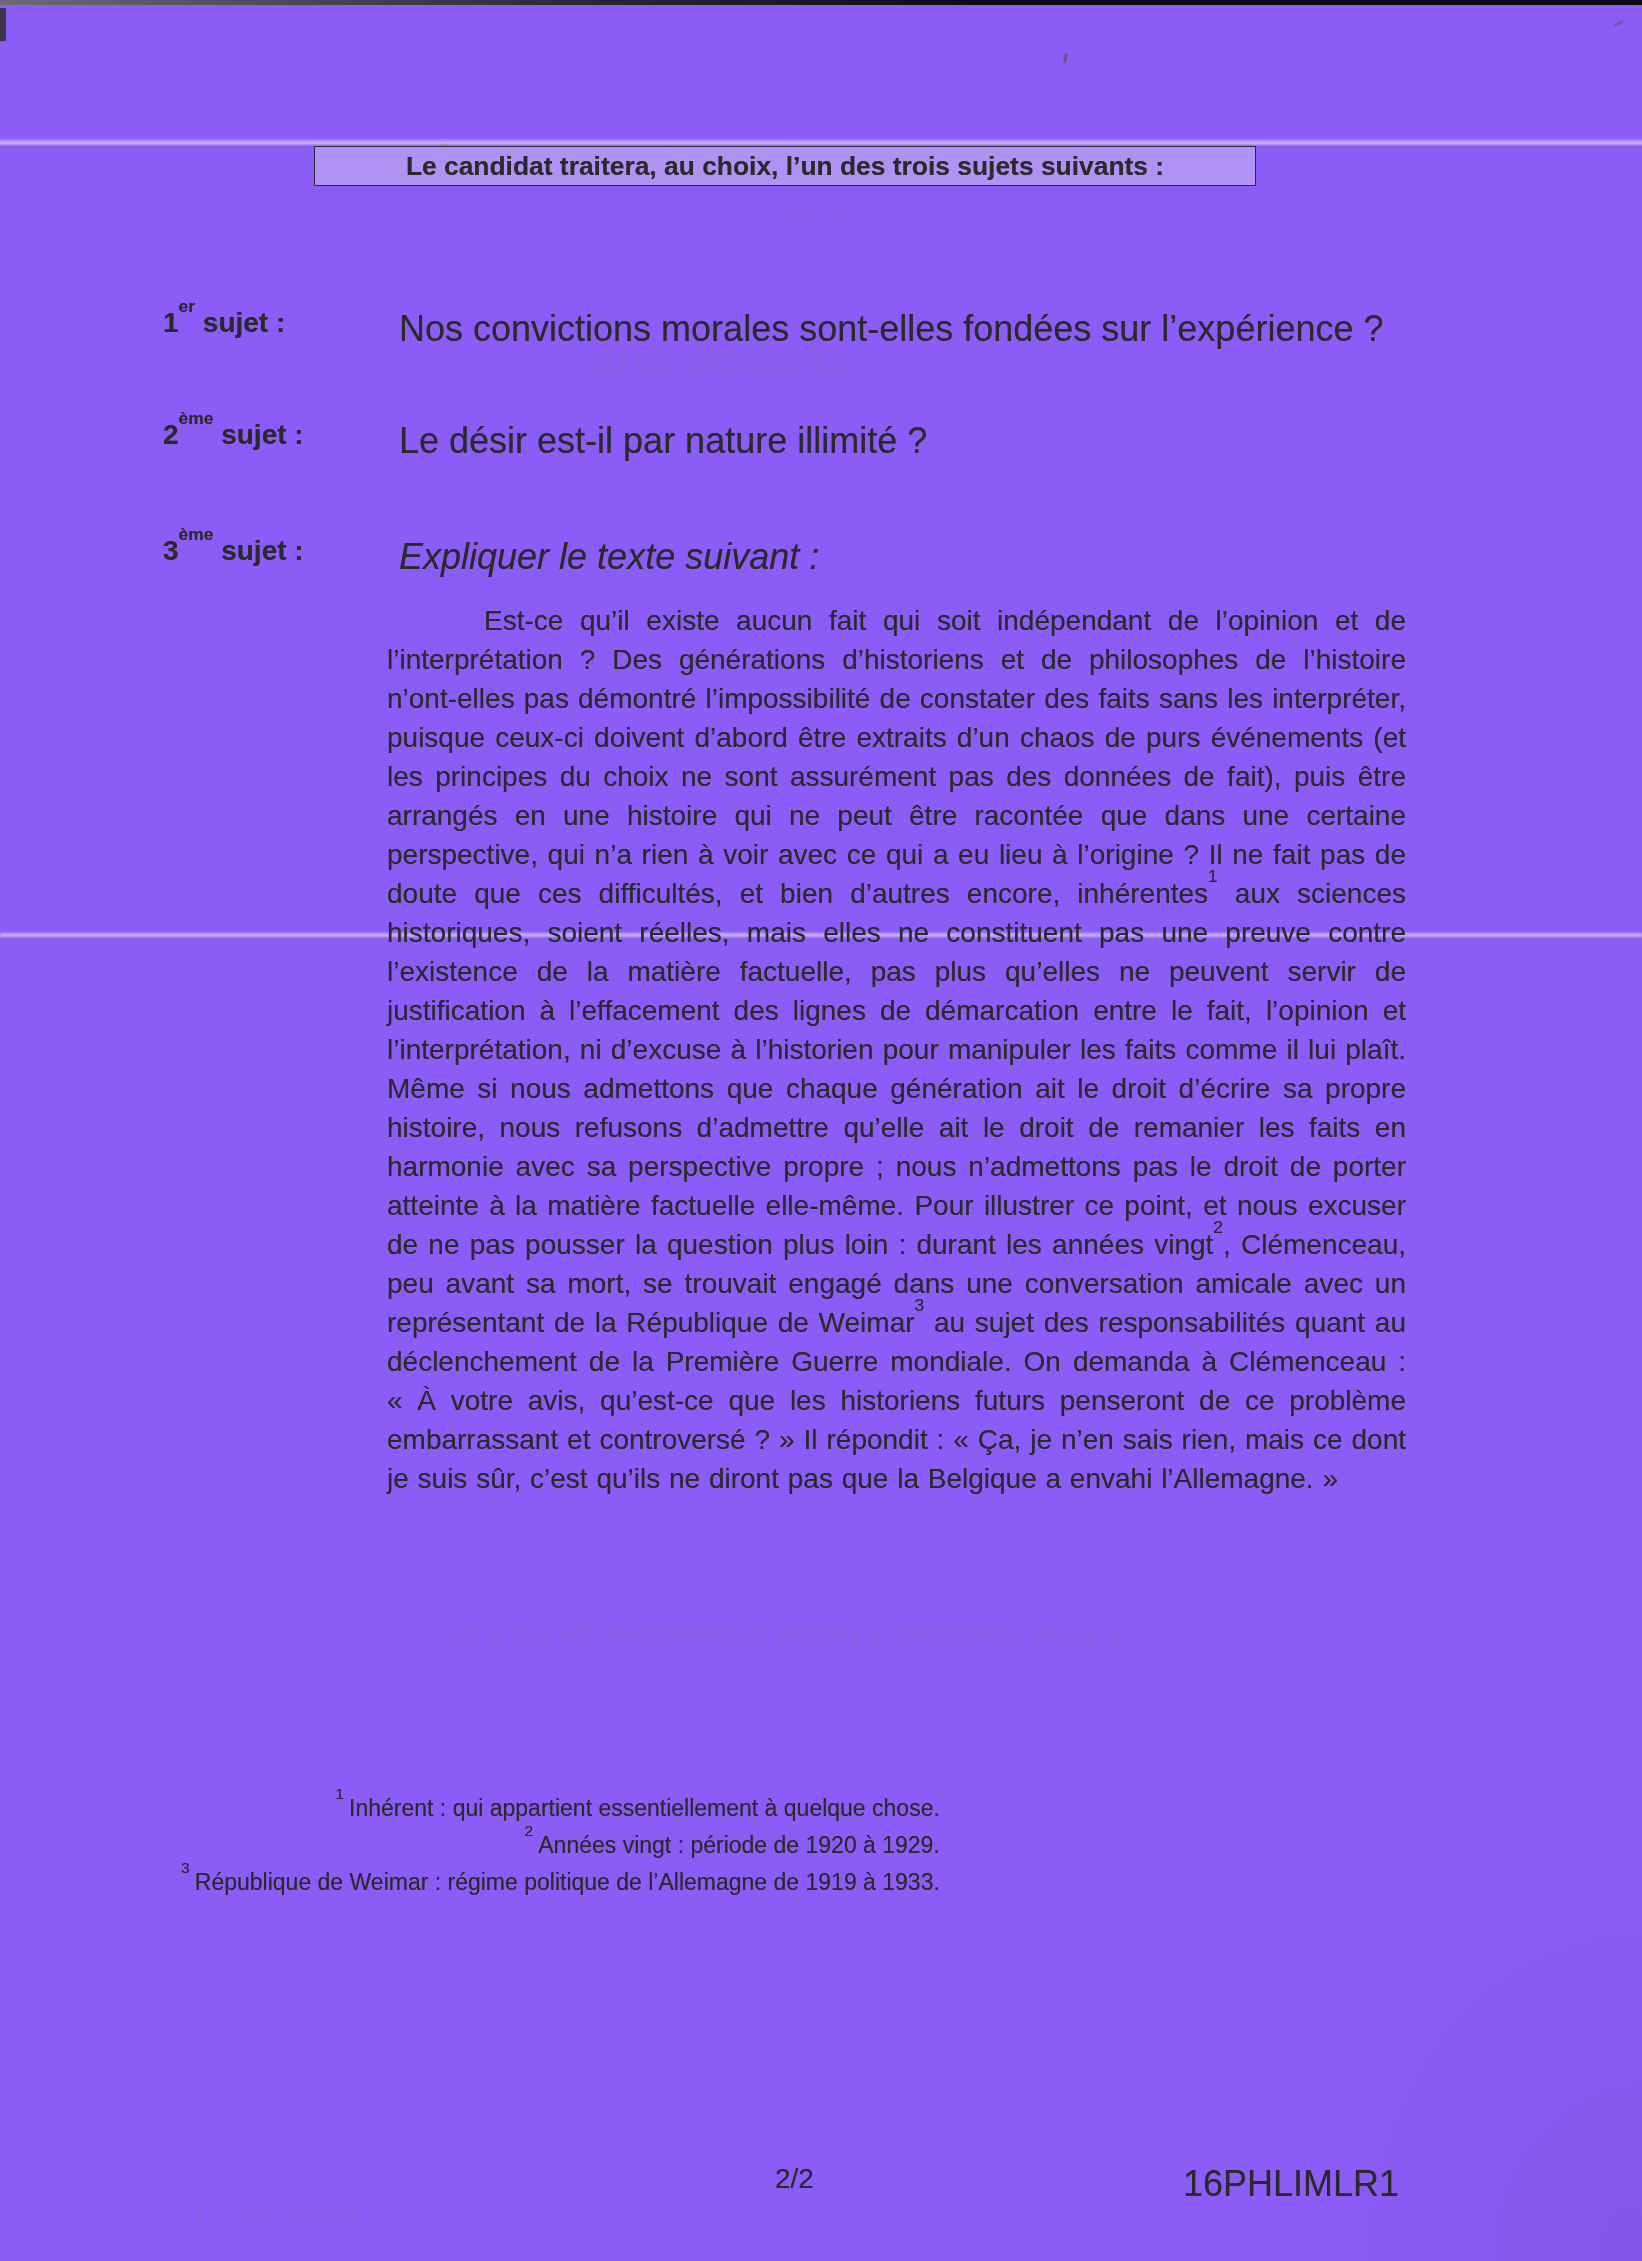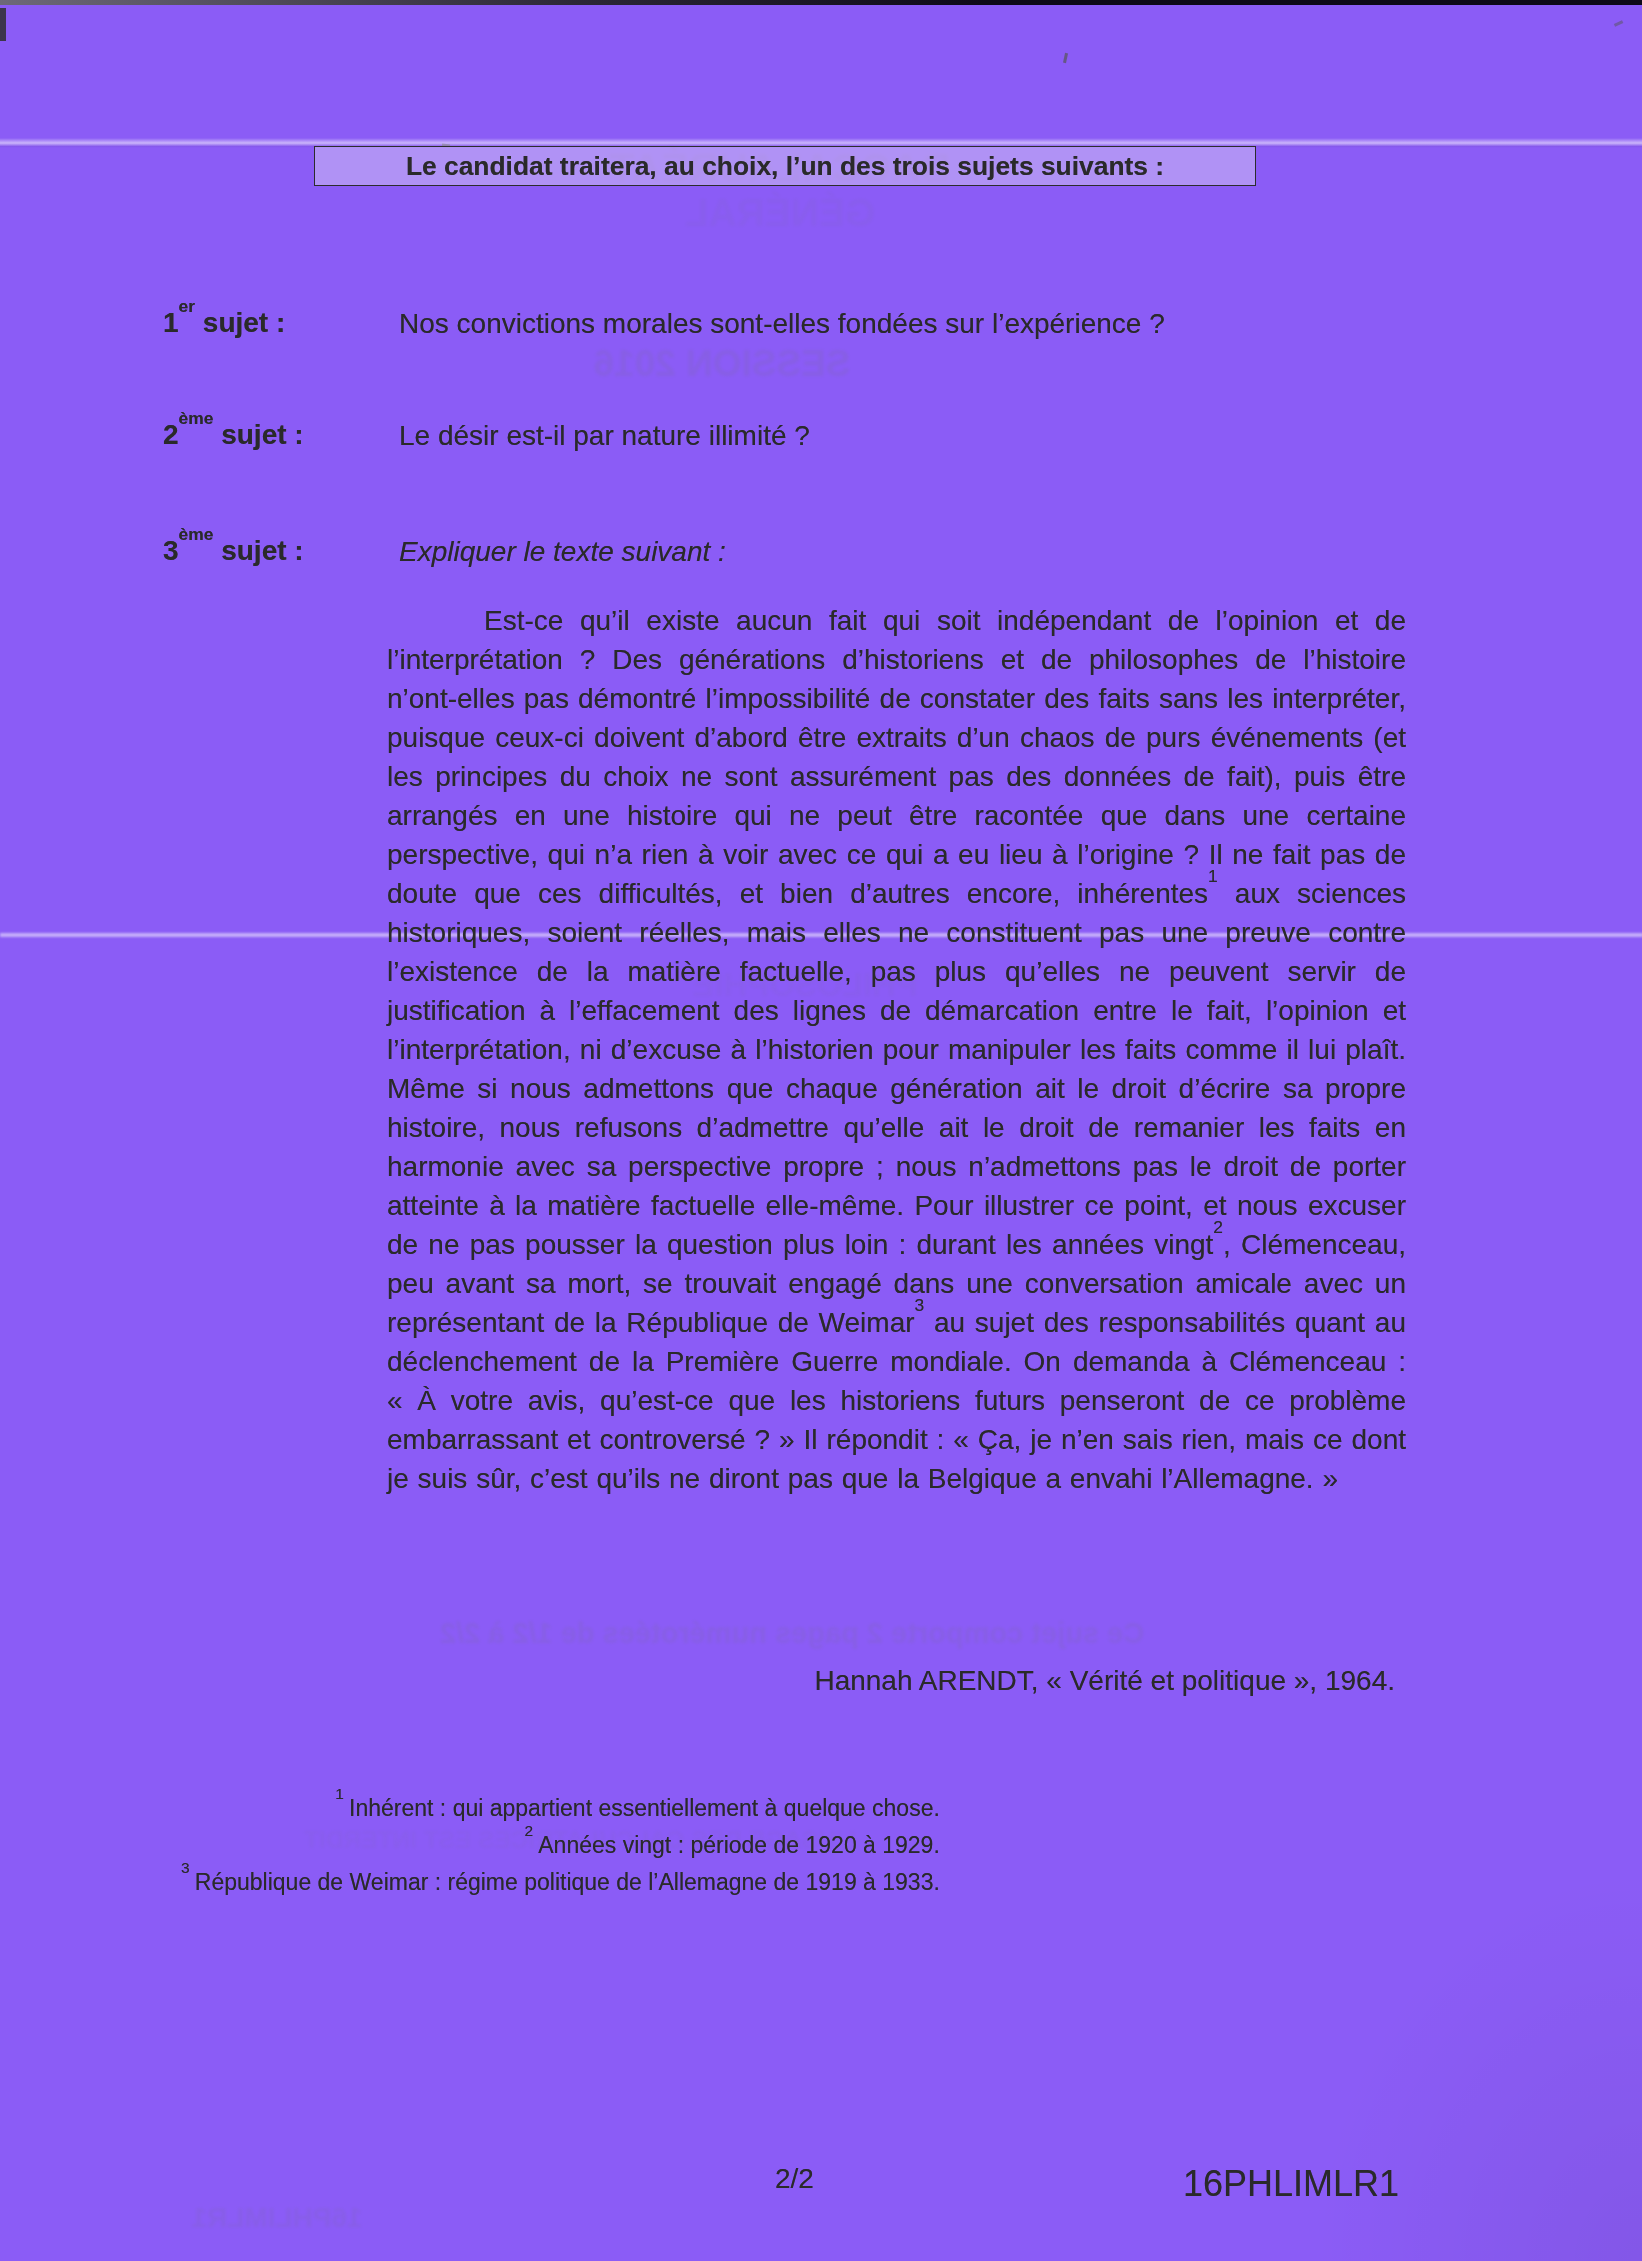--- a/index.html
+++ b/index.html
@@ -46,21 +46,21 @@
   
   .header-box { position:absolute; left:314px; top:146px; width:942px; height:40px;
     border:1.9px solid #2c2c2c; box-sizing:border-box;
     display:flex; align-items:center; justify-content:center;
     font-weight:bold; font-size:26.4px; background:rgba(246,246,244,.35); }
 
   .subject-row { position:absolute; left:163px; width:1288px; font-size:28px; }
   .s1 { top:307px; } .s2 { top:419px; } .s3 { top:535px; }
   .subject-label { position:absolute; left:0; top:0; font-weight:bold; font-size:28px; }
   .subject-label sup { font-size:17.4px; line-height:0; position:relative; top:-9.7px; }
-  .subject-text { position:absolute; left:236px; top:1.3px; font-size:28px; }
+  .subject-text { position:absolute; left:236px; top:1.3px; font-size:36px; }
   .subject-text.italic { font-style:italic; }
 
   .body-text { position:absolute; left:387px; top:601px; width:1019px;
     font-size:28px; line-height:39px; text-align:justify; text-indent:97px;
     word-spacing:1px; }
   .body-text sup { font-size:17.4px; line-height:0; position:relative; top:-10.3px; }
 
   .attribution { position:absolute; left:387px; top:1665px; width:1008px;
     text-align:right; font-size:28px; }
 
@@ -109,21 +109,20 @@
     <span class="subject-text txt">Le désir est-il par nature illimité&nbsp;?</span>
   </div>
 
   <div class="subject-row s3">
     <span class="subject-label txt"><span>3</span><sup>ème</sup><span> sujet&nbsp;:</span></span>
     <span class="subject-text italic txt">Expliquer le texte suivant&nbsp;:</span>
   </div>
 
   <div class="body-text txt">Est-ce qu’il existe aucun fait qui soit indépendant de l’opinion et de l’interprétation&nbsp;? Des générations d’historiens et de philosophes de l’histoire n’ont-elles pas démontré l’impossibilité de constater des faits sans les interpréter, puisque ceux-ci doivent d’abord être extraits d’un chaos de purs événements (et les principes du choix ne sont assurément pas des données de fait), puis être arrangés en une histoire qui ne peut être racontée que dans une certaine perspective, qui n’a rien à voir avec ce qui a eu lieu à l’origine&nbsp;? Il ne fait pas de doute que ces difficultés, et bien d’autres encore, inhérentes<sup>1</sup> aux sciences historiques, soient réelles, mais elles ne constituent pas une preuve contre l’existence de la matière factuelle, pas plus qu’elles ne peuvent servir de justification à l’effacement des lignes de démarcation entre le fait, l’opinion et l’interprétation, ni d’excuse à l’historien pour manipuler les faits comme il lui plaît. Même si nous admettons que chaque génération ait le droit d’écrire sa propre histoire, nous refusons d’admettre qu’elle ait le droit de remanier les faits en harmonie avec sa perspective propre&nbsp;; nous n’admettons pas le droit de porter atteinte à la matière factuelle elle-même. Pour illustrer ce point, et nous excuser de ne pas pousser la question plus loin&nbsp;: durant les années vingt<sup>2</sup>, Clémenceau, peu avant sa mort, se trouvait engagé dans une conversation amicale avec un représentant de la République de Weimar<sup>3</sup> au sujet des responsabilités quant au déclenchement de la Première Guerre mondiale. On demanda à Clémenceau&nbsp;: «&nbsp;À votre avis, qu’est-ce que les historiens futurs penseront de ce problème embarrassant et controversé&nbsp;?&nbsp;» Il répondit&nbsp;: «&nbsp;Ça, je n’en sais rien, mais ce dont je suis sûr, c’est qu’ils ne diront pas que la Belgique a envahi l’Allemagne.&nbsp;»</div>
 
-  <div class="attribution txt">Hannah ARENDT, «&nbsp;Vérité et politique&nbsp;», 1964.</div>
 
   <div class="footnotes txt">
     <div><sup>1</sup><span>Inhérent&nbsp;: qui appartient essentiellement à quelque chose.</span></div>
     <div><sup>2</sup><span>Années vingt&nbsp;: période de 1920 à 1929.</span></div>
     <div><sup>3</sup><span>République de Weimar&nbsp;: régime politique de l’Allemagne de 1919 à 1933.</span></div>
   </div>
 
 
   <div class="footer-page txt">2/2</div>
   <div class="footer-code txt">16PHLIMLR1</div>

